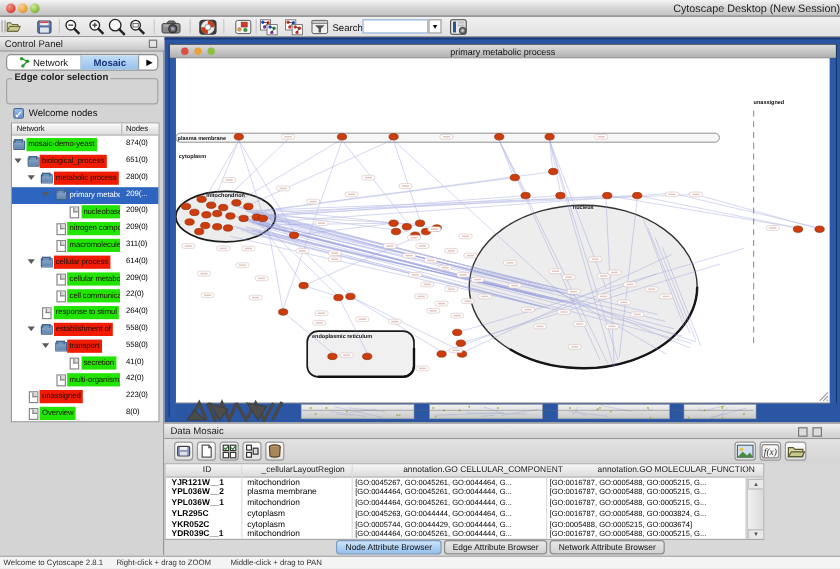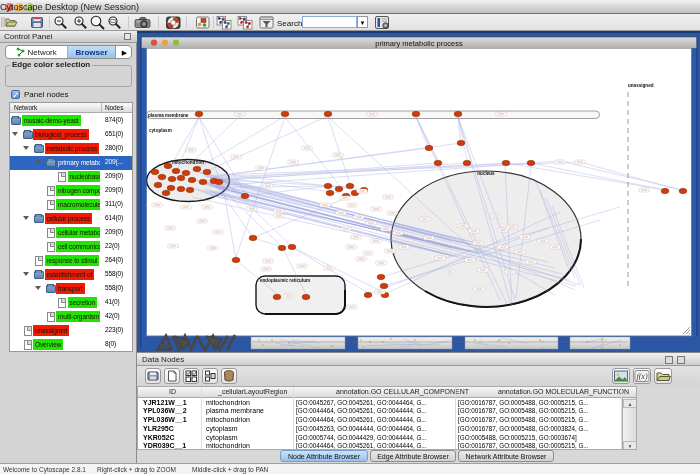--- a/index.html
+++ b/index.html
@@ -1,21 +1,21 @@
 <!DOCTYPE html>
 <html><head><meta charset="utf-8">
 <style>
 *{margin:0;padding:0;box-sizing:border-box;}
 html,body{width:700px;height:474px;overflow:hidden;font-family:"Liberation Sans",sans-serif;}
 #app{position:relative;width:700px;height:474px;background:#d6d6d6;}
 .abs{position:absolute;}
 
 #titlebar{left:0;top:0;width:700px;height:14px;background:linear-gradient(#f4f4f4,#d9d9d9 45%,#c2c2c2);border-bottom:1px solid #6e6e6e;}
 #titlebar .tl{top:3px;width:8px;height:8px;border-radius:50%;}
-#title-text{width:100%;text-align:left;top:2px;font-size:9px;color:#222;}
+#title-text{width:100%;text-align:right;top:2px;font-size:9px;color:#222;}
 
 #toolbar{left:0;top:14px;width:700px;height:17px;background:linear-gradient(#f0f0f0,#e2e2e2);border-bottom:1px solid #9a9a9a;}
 .tsep{top:2px;width:1px;height:12px;background:#c9c9c9;}
 #searchlbl{top:5px;left:277px;font-size:8px;color:#111;}
 #searchbox{top:2px;left:302px;width:55px;height:12px;background:#fff;border:1px solid #8ab0d6;}
 #searcharrow{top:2px;left:357px;width:11px;height:12px;background:#fff;border:1px solid #999;font-size:6px;text-align:center;line-height:12px;color:#000;}
 
 #cpanel{left:0;top:31px;width:137px;height:432px;background:#d4d4d4;border-right:1px solid #8a8a8a;}
 #cphead{left:0;top:0;width:137px;height:12px;background:linear-gradient(#efefef,#c8c8c8);border-bottom:1px solid #9b9b9b;}
 #cphead span{position:absolute;left:4px;top:1px;font-size:8px;color:#222;}
@@ -188,27 +188,27 @@
         <span>Control Panel</span>
       <div class="abs" style="right:6px;top:2px;width:7px;height:7px;border:1px solid #777;background:#e6e6e6"></div>
     </div>
     <div id="cptabs" class="abs">
       <div id="tab-net" class="abs"><svg width="9" height="10" viewBox="0 0 9 10" style="vertical-align:-2px">
             <circle cx="2" cy="2" r="1.5" fill="#3a3"></circle>
             <circle cx="7" cy="4" r="1.5" fill="#3a3"></circle>
             <circle cx="3" cy="8" r="1.5" fill="#3a3"></circle>
             <path d="M2 2L7 4L3 8" stroke="#282" fill="none"></path>
           </svg> Network</div>
-      <div id="tab-mosaic" class="abs">Browser</div>
+      <div id="tab-mosaic" class="abs">Mosaic</div>
       <div id="tab-arr" class="abs">▶</div>
     </div>
     <div id="grpbox" class="abs"></div>
     <div id="grplbl" class="abs">Edge color selection</div>
     <div id="chk" class="abs">✓</div>
-    <div id="chklbl" class="abs">Panel nodes</div>
+    <div id="chklbl" class="abs">Welcome nodes</div>
     <div id="tree" class="abs">
       <div id="treehead" class="abs">
           <span class="c1">Network</span>
           <span class="sep"></span>
           <span class="c2">Nodes</span>
         </div>
       <div id="treerows">
           <div class="trow" style="top:11px">
             <span class="fold" style="left:1.0px"></span>
             <span class="hl g" style="left:11.5px;max-width:78px">mosaic-demo-yeast</span>
@@ -703,21 +703,21 @@
     <g stroke="#3f3f3f" stroke-width="1" fill="#4c4c4c">
       <path d="M175 336 L183 350 L190 341 Z"></path>
       <path d="M206 336 L215 350 L222 339 Z"></path>
       <path d="M162 342 L171 350 L156 350 Z"></path>
     </g>
       </svg>
   </div>
 
   <div id="dpanel" class="abs">
     <div id="dphead" class="abs">
-        <span>Data Nodes</span>
+        <span>Data Mosaic</span>
       <div class="abs" style="right:27px;top:3px;width:8px;height:8px;border:1px solid #777;background:#ddd"></div>
       <div class="abs" style="right:15px;top:3px;width:8px;height:8px;border:1px solid #777;background:#ddd"></div>
     </div>
     <div id="dptools" class="abs" style="left:0;top:14px;width:563px;height:20px;background:linear-gradient(#e2e2e2,#d4d4d4);">
         <div class="dpbtn" style="left:8px;top:2px"><svg width="14" height="14" viewBox="0 0 14 14">
             <rect x="2" y="3" width="10" height="8" rx="1" fill="#8899bb" stroke="#445"></rect>
             <rect x="4" y="3.5" width="6" height="2.5" fill="#eee"></rect>
             <rect x="4" y="7.5" width="6" height="3" fill="#dde"></rect>
           </svg></div>
 <div class="dpbtn" style="left:27px;top:2px"><svg width="14" height="14" viewBox="0 0 14 14">

